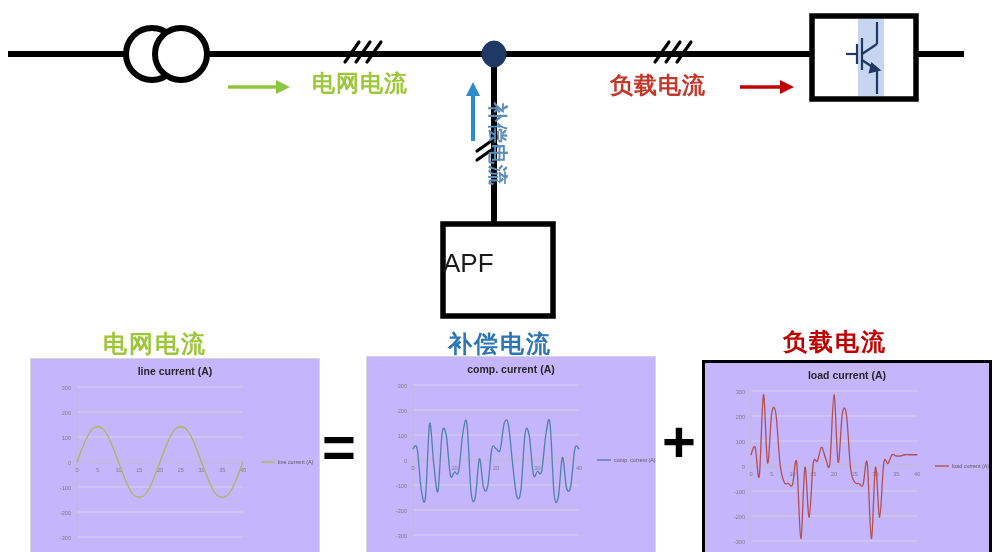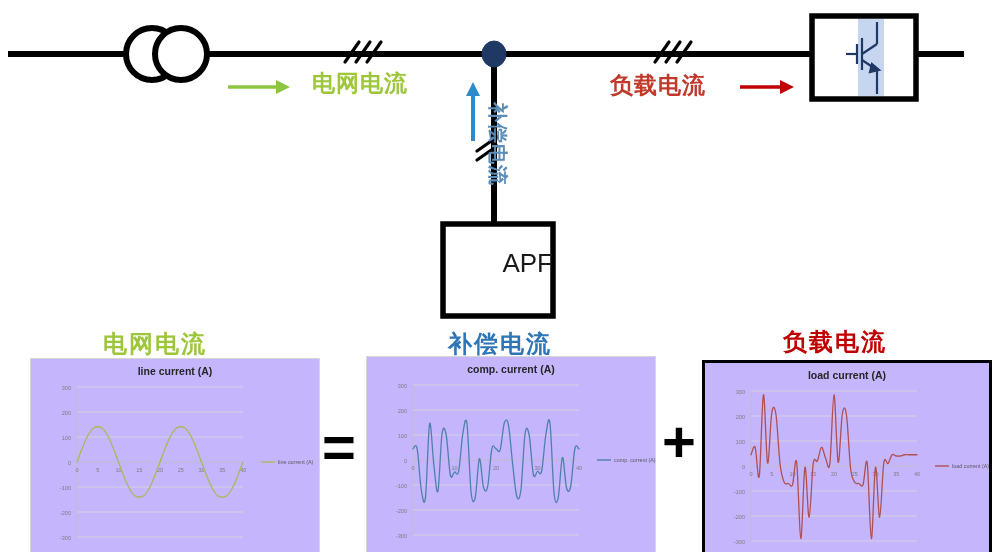--- a/index.html
+++ b/index.html
@@ -41,21 +41,21 @@
   #comp-current-label {
     left: 511px; top: 94px;
     font-size: 20px;
     color: #5b8db8;
     transform: rotate(90deg);
     transform-origin: left top;
   }
   #apf-text {
     left: 443px; top: 240px;
     width: 110px;
-    text-align: right;
+    text-align: left;
     font-size: 26px;
     color: #1a1a1a;
     font-family: "Liberation Sans", sans-serif;
   }
 
   
   .chart-heading {
     font-family: "DejaVu Sans", sans-serif;
     font-weight: 700;
     font-size: 24px;

